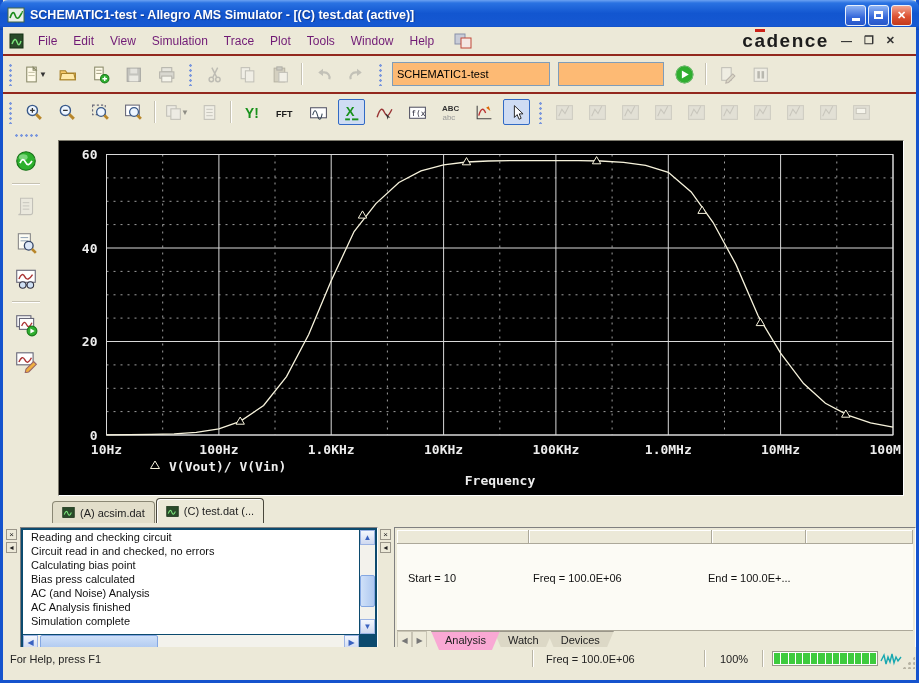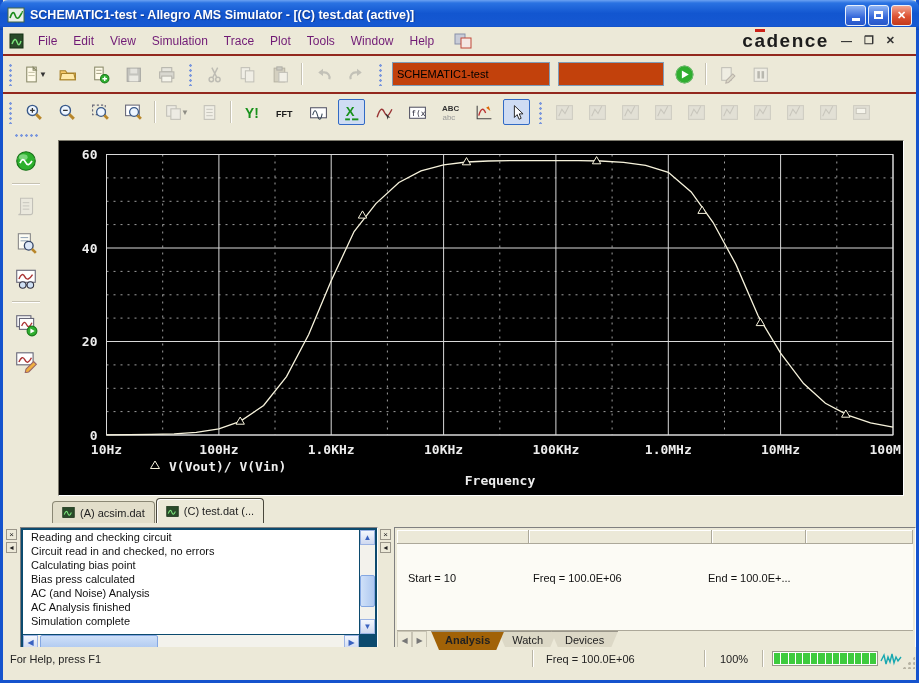--- a/index.html
+++ b/index.html
@@ -30,21 +30,21 @@
   .toolbar{position:absolute;left:0;right:0;background:#ece9d8;display:flex;align-items:center;}
   .tb1{top:56px;height:36px;}
   .tb2{top:94px;height:36px;}
   .grip{width:6px;height:24px;margin:0 5px 0 4px;background-image:radial-gradient(circle,#7a97dd 1.1px,rgba(0,0,0,0) 1.5px);background-size:5px 5px;background-position:1px 1px;}
   .tbtn{width:27px;height:26px;display:flex;align-items:center;justify-content:center;margin:0 3px;border:1px solid rgba(0,0,0,0);box-sizing:border-box;border-radius:2px;}
   .tbtn svg{width:19px;height:19px;}
   .tbtn.disabled{opacity:.5;filter:grayscale(70%);}
   .tbtn.active{border:1px solid #316ac5;background:#cfdcf3;}
   .dd{font-size:8px;color:#333;margin-left:-2px;}
   .tsep{width:1px;height:22px;background:#c6c2b2;border-right:1px solid #fff;margin:0 4px;}
-  .combo{height:20px;border:1px solid #7f9db9;background:#c2410c;font-size:11px;padding:1px 4px;font-family:"Liberation Sans",sans-serif;margin:0 4px;}
+  .combo{height:20px;border:1px solid #7f9db9;background:#fdba74;font-size:11px;padding:1px 4px;font-family:"Liberation Sans",sans-serif;margin:0 4px;}
   
   .main{position:absolute;left:0;right:0;top:130px;height:396px;background:#ece9d8;}
   .sidebar{position:absolute;left:2px;top:0;width:41px;height:392px;display:flex;flex-direction:column;align-items:center;padding-top:3px;box-sizing:border-box;}
   .sgrip{width:24px;height:6px;margin-bottom:4px;background-image:radial-gradient(circle,#7a97dd 1.1px,rgba(0,0,0,0) 1.5px);background-size:5px 5px;}
   .sbtn{width:30px;height:30px;display:flex;align-items:center;justify-content:center;margin:3px 0;}
   .sbtn svg{width:24px;height:24px;}
   .sbtn.disabled{opacity:.5;filter:grayscale(70%);}
   .ssep{width:28px;height:1px;background:#c6c2b2;border-bottom:1px solid #fff;margin:4px 0;}
   .plotarea{position:absolute;left:44px;top:0;right:0;height:396px;}
   .plot-frame{position:absolute;left:11px;top:10px;width:844px;height:354px;background:#000;
@@ -67,21 +67,21 @@
   .vthumb{position:absolute;left:0;top:45px;width:15px;height:32px;background:linear-gradient(90deg,#cfe0f8,#aec8f0);border:1px solid #84a7e2;border-radius:2px;box-sizing:border-box;}
   .hthumb{height:15px;width:118px;background:linear-gradient(180deg,#cfe0f8,#aec8f0);border:1px solid #84a7e2;border-radius:2px;box-sizing:border-box;margin-left:2px;}
   .simbox{position:absolute;left:14px;top:1px;width:520px;height:124px;background:#ece9d8;border:1px solid;border-color:#808080 #fff #fff #808080;}
   .simhdr{position:absolute;left:2px;top:2px;right:2px;height:14px;display:flex;}
   .simhdr .hcell{background:#ece9d8;border-right:1px solid #aca899;border-bottom:1px solid #aca899;box-shadow:inset 1px 1px 0 #fff;box-sizing:border-box;}
   .simbody{position:absolute;left:2px;top:16px;right:2px;bottom:21px;background:#fcfbf5;}
   .simval{position:absolute;top:28px;font-size:11px;color:#111;white-space:nowrap;}
   .simtabs{position:absolute;left:2px;bottom:2px;right:2px;height:19px;background:#ece9d8;border-top:1px solid #aca899;display:flex;align-items:stretch;}
   .tabarrow{width:15px;display:flex;align-items:center;justify-content:center;font-size:8px;color:#777;background:#ece9d8;border:1px solid #c8c4b4;box-sizing:border-box;}
   .stab{position:relative;padding:2px 14px 0;font-size:11px;color:#222;clip-path:polygon(0 0,100% 0,calc(100% - 8px) 100%,8px 100%);background:#dcd8c6;margin-left:-6px;border-top:1px solid #9a968a;}
-  .stab.active{background:#a16207;z-index:2;font-weight:bold;}
+  .stab.active{background:#f9a8d4;z-index:2;font-weight:normal;}
   
   .statusbar{position:absolute;left:0;right:0;bottom:10px;height:23px;background:#ece9d8;display:flex;align-items:center;font-size:11px;color:#222;}
   .sbsep{width:0;height:17px;border-left:1px solid #b9b5a5;border-right:1px solid #fff;}
   .sb-help{flex:1;padding-left:7px;}
   .sb-freq{width:170px;padding-left:12px;box-sizing:border-box;}
   .sb-zoom{width:56px;text-align:center;}
   .sb-prog{width:152px;display:flex;align-items:center;padding-left:8px;box-sizing:border-box;gap:2px;}
   .progress{width:106px;height:15px;border:1px solid #9a968a;background:#fff;display:flex;gap:1px;padding:1px;box-sizing:border-box;}
   .pcell{flex:1;background:#3ecb3e;}
   .grip-corner{position:absolute;right:1px;bottom:1px;width:13px;height:13px;

